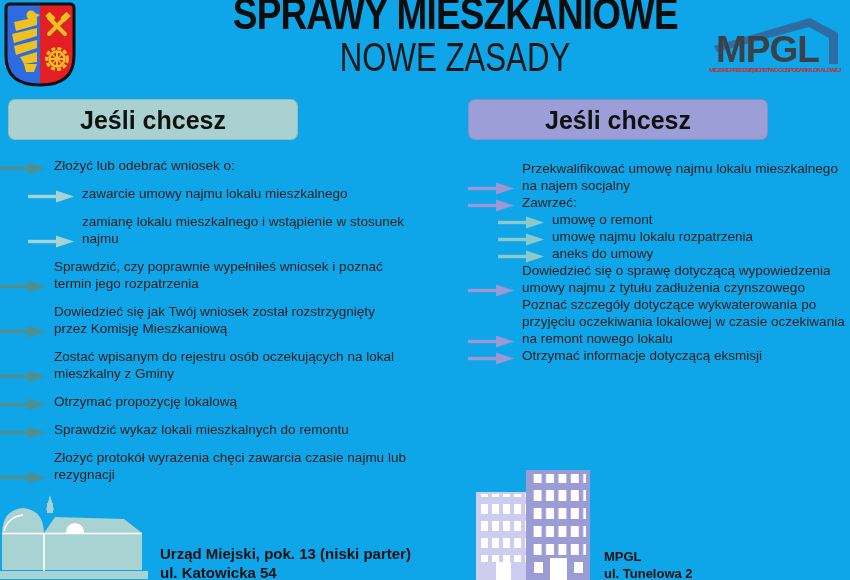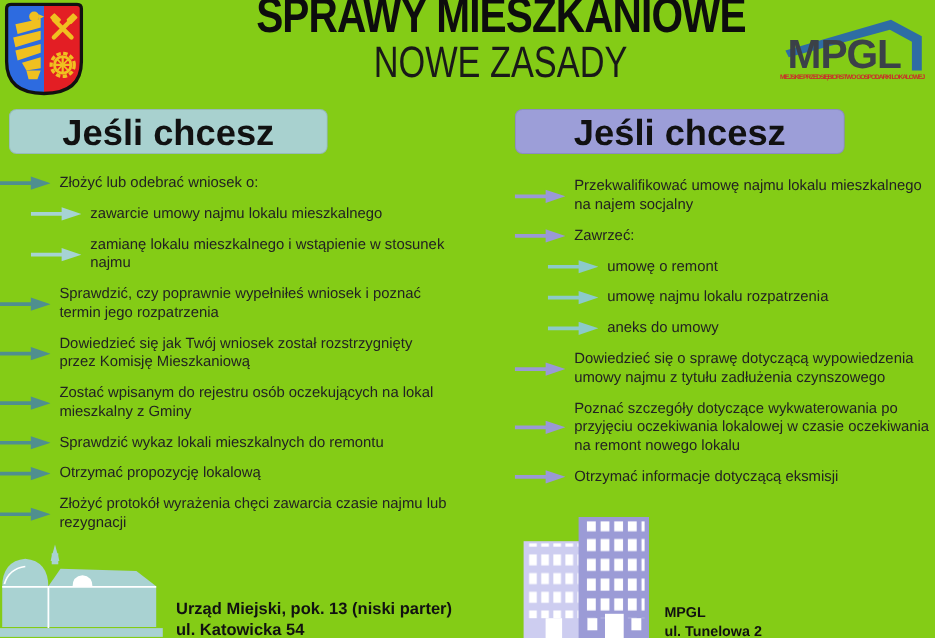--- a/index.html
+++ b/index.html
@@ -1,39 +1,39 @@
 <!DOCTYPE html>
 <html lang="pl" style="--c-left-bg: #a8d1cf; --c-right-bg: #9c9ed8; --c-left-icon: #a9d2d2; --c-right-light: #cdcdf0; --c-right-dark: #9b9bd6;"><head>
 <meta charset="utf-8">
 <style>
   * { margin:0; padding:0; box-sizing:border-box; }
   body { background:#ffffff; font-family:"Liberation Sans", sans-serif; }
-  .page { position:relative; width:850px; height:580px; background:#84cc16; overflow:hidden; }
+  .page { position:relative; width:850px; height:580px; background:#0ea5e9; overflow:hidden; }
 
   
   .crest { position:absolute; left:4px; top:2px; }
   .title-block { position:absolute; left:30px; top:-10px; width:850px; text-align:center; }
   .title { display:inline-block; font-size:45px; font-weight:800; color:#0d0d0d;
            letter-spacing:-1px; transform:scaleX(.82); transform-origin:center; line-height:1.05; }
   .subtitle { display:block; font-size:40px; font-weight:400; color:#191919;
               transform:scaleX(.78); transform-origin:center; line-height:1.0; }
   .mpgl-logo { position:absolute; right:6px; top:14px; }
 
   
   .pill { position:absolute; height:41px; border-radius:7px; text-align:center;
-          font-size:33px; font-weight:700; color:#111; line-height:41px;
+          font-size:25px; font-weight:700; color:#111; line-height:41px;
           border:1px solid rgba(0,0,0,.10); }
   .pill-left  { left:8px;  top:99px; width:290px; background:var(--c-left-bg); }
   .pill-right { left:468px; top:99px; width:300px; background:var(--c-right-bg); }
 
   
   .list { position:absolute; display:flex; flex-direction:column; }
   .list-left  { left:0px;   top:157px; width:420px; gap:11px; }
-  .list-right { left:468px; top:160px; width:382px; gap:11px; }
-  .row { display:flex; align-items:center; }
+  .list-right { left:468px; top:160px; width:382px; }
+  .row { display:flex; align-items:flex-end; }
   .row .arrow { flex:none; height:13px; margin-top:2px; }
   .row.lv2 { margin-left:28px; }
   .list-right .row.lv2 { margin-left:30px; }
   .item-text { margin-left:8px; font-size:13.5px; line-height:17px; color:#222; max-width:352px; }
   .list-right .item-text { max-width:330px; }
 
   
   .left-footer-icon  { position:absolute; left:0px;   top:493px; }
   .right-footer-icon { position:absolute; left:468px; top:466px; }
   .footer-text { position:absolute; font-weight:700; color:#111; }
@@ -147,28 +147,28 @@
      <line x1="0" y1="6.5" x2="30" y2="6.5" stroke="#4f8f8f" stroke-width="3.4"></line>
      <polygon points="28,0.5 46,6.5 28,12.5" fill="#4f8f8f"></polygon>
    </svg></span>
         <span class="item-text">Zostać wpisanym do rejestru osób oczekujących na lokal mieszkalny z Gminy</span>
       </div>
       <div class="row lv1">
         <span class="arrow"><svg width="46" height="13" viewBox="0 0 46 13">
      <line x1="0" y1="6.5" x2="30" y2="6.5" stroke="#4f8f8f" stroke-width="3.4"></line>
      <polygon points="28,0.5 46,6.5 28,12.5" fill="#4f8f8f"></polygon>
    </svg></span>
+        <span class="item-text">Otrzymać propozycję lokalową</span>
+      </div>
+      <div class="row lv1">
+        <span class="arrow"><svg width="46" height="13" viewBox="0 0 46 13">
+     <line x1="0" y1="6.5" x2="30" y2="6.5" stroke="#4f8f8f" stroke-width="3.4"></line>
+     <polygon points="28,0.5 46,6.5 28,12.5" fill="#4f8f8f"></polygon>
+   </svg></span>
         <span class="item-text">Sprawdzić wykaz lokali mieszkalnych do remontu</span>
-      </div>
-      <div class="row lv1">
-        <span class="arrow"><svg width="46" height="13" viewBox="0 0 46 13">
-     <line x1="0" y1="6.5" x2="30" y2="6.5" stroke="#4f8f8f" stroke-width="3.4"></line>
-     <polygon points="28,0.5 46,6.5 28,12.5" fill="#4f8f8f"></polygon>
-   </svg></span>
-        <span class="item-text">Otrzymać propozycję lokalową</span>
       </div>
       <div class="row lv1">
         <span class="arrow"><svg width="46" height="13" viewBox="0 0 46 13">
      <line x1="0" y1="6.5" x2="30" y2="6.5" stroke="#4f8f8f" stroke-width="3.4"></line>
      <polygon points="28,0.5 46,6.5 28,12.5" fill="#4f8f8f"></polygon>
    </svg></span>
         <span class="item-text">Złożyć protokół wyrażenia chęci zawarcia czasie najmu lub rezygnacji</span>
       </div>
     </div>
   <div class="list list-right">

